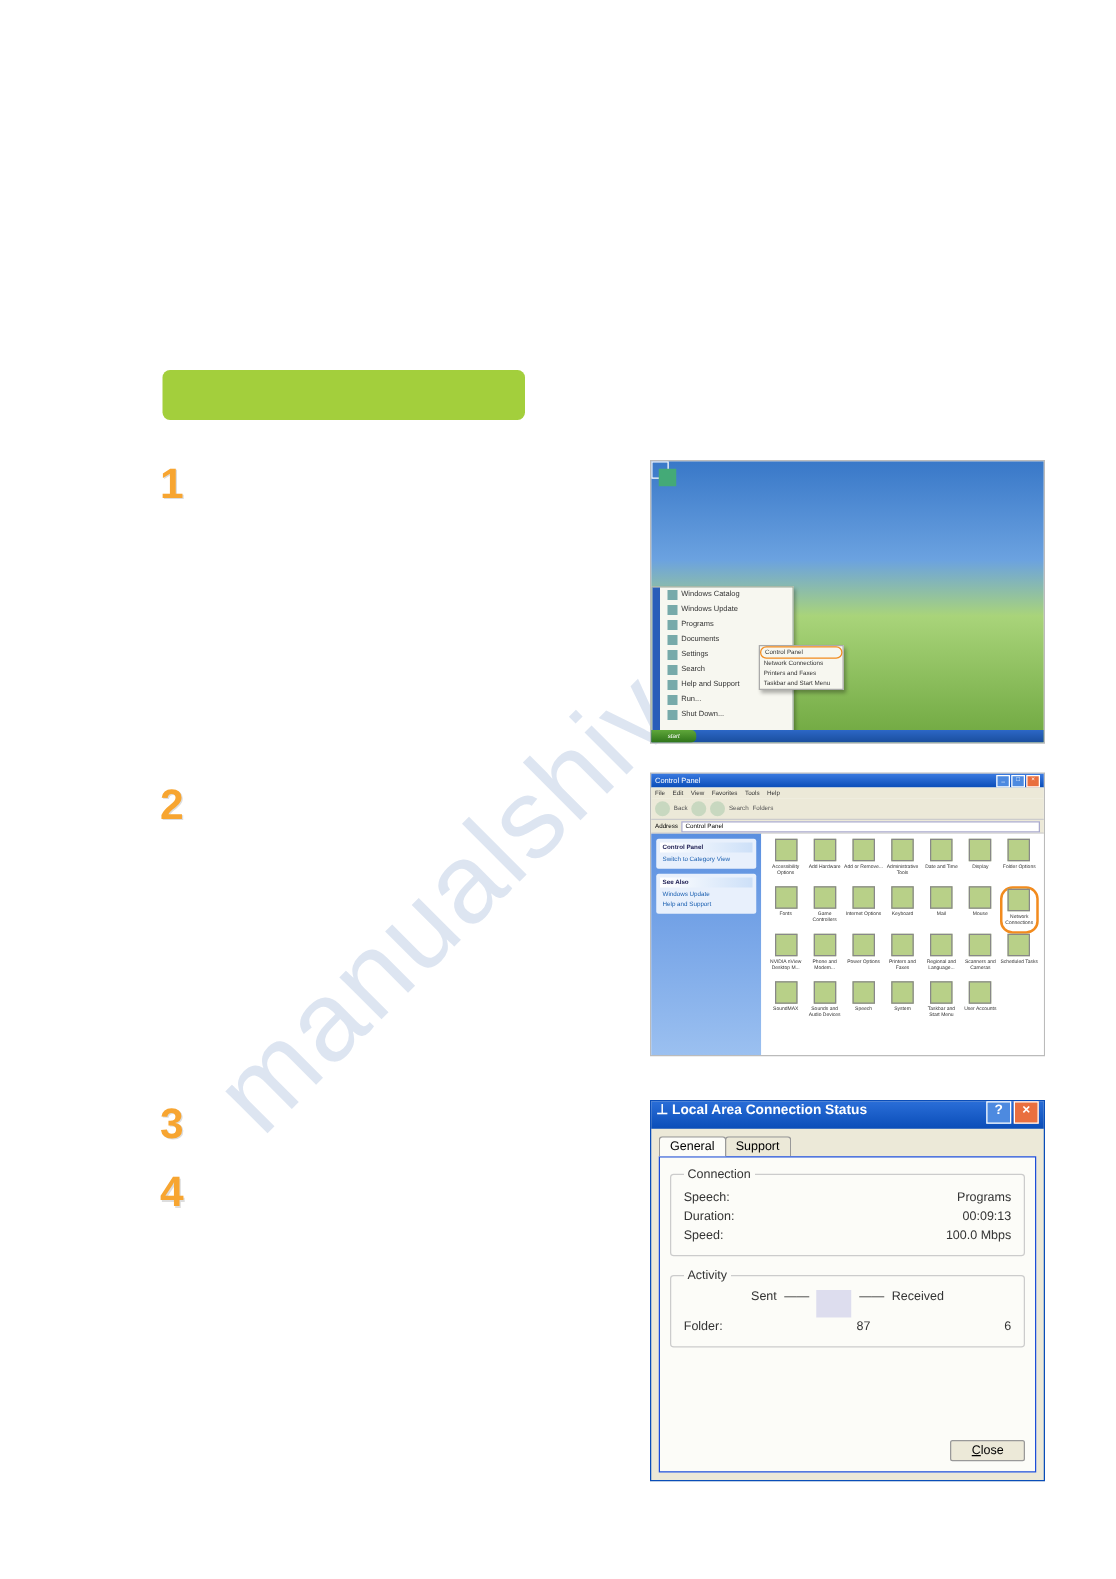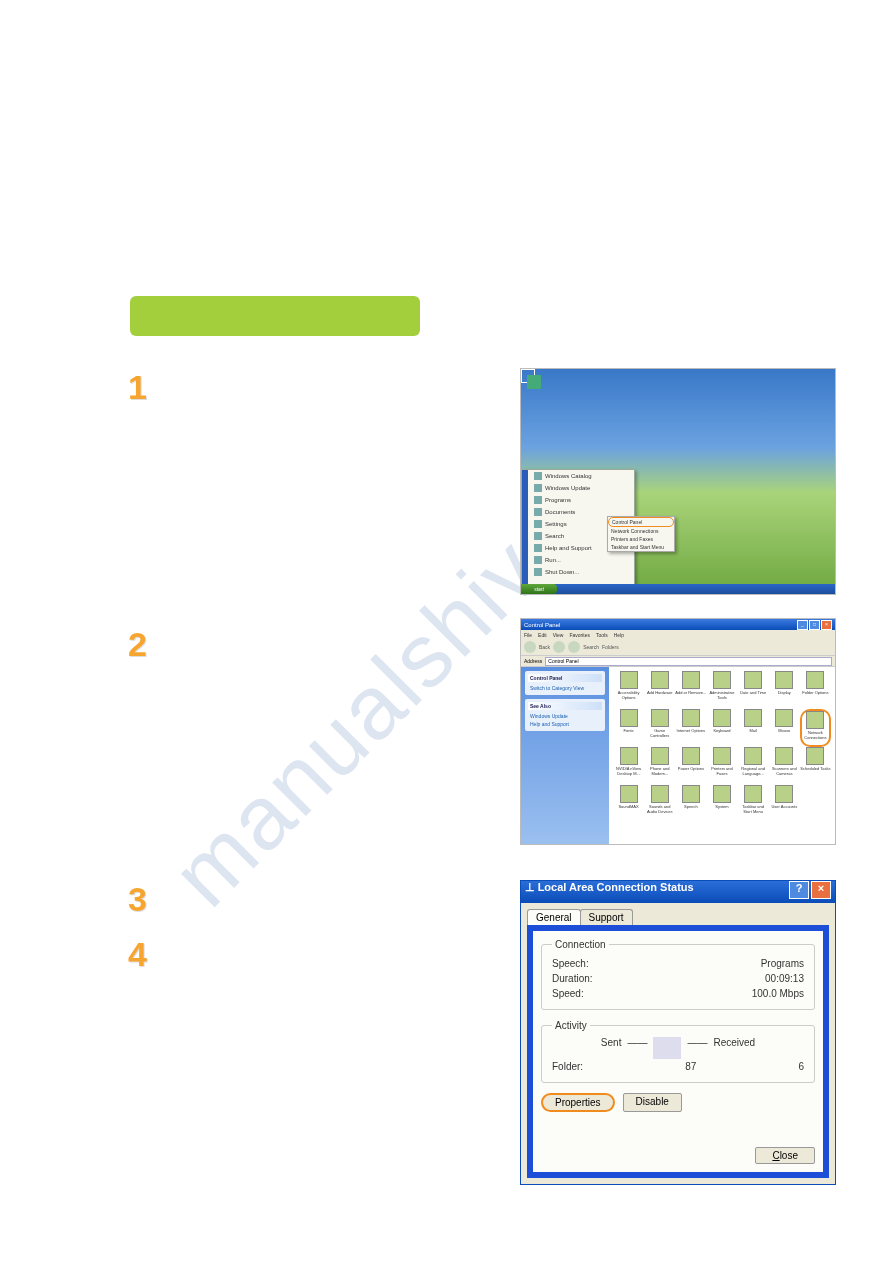--- a/index.html
+++ b/index.html
@@ -295,21 +295,21 @@
     border-radius: 3px 3px 0 0;
     margin-right: -1px;
   }
   .shot3 .tab.active {
     background: #fcfcf8;
     position: relative;
     z-index: 2;
   }
   .shot3 .tabbody {
     margin: 0 6px 6px 6px;
-    border: 6px solid #1d4ed8;
+    border: 1px solid #1d4ed8;
     background: #fcfcf8;
     flex: 1;
     padding: 8px;
     position: relative;
   }
   .shot3 fieldset {
     border: 1px solid #ccc;
     border-radius: 3px;
     margin: 0 0 10px 0;
     padding: 6px 10px 8px 10px;
@@ -624,19 +624,15 @@
         <span class="acticon"></span>
         <span>——</span>
         <span>Received</span>
       </div>
       <div class="row">
         <span>Folder:</span>
         <span style="flex:1;text-align:center">87</span>
         <span>6</span>
       </div>
     </fieldset>
-    <div class="btns">
-      <div class="btn hl">Properties</div>
-      <div class="btn">Disable</div>
-    </div>
     <div class="closebtn"><u>C</u><span>lose</span></div>
   </div>
 </div>
 
 </body></html>

